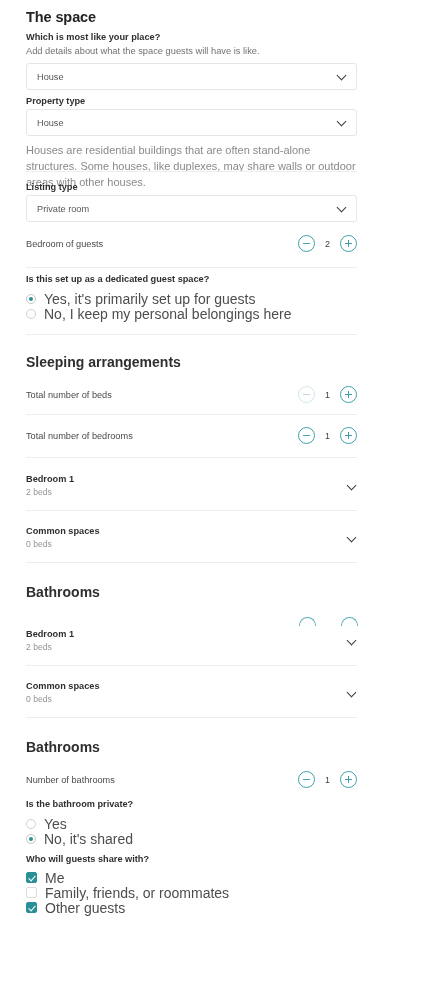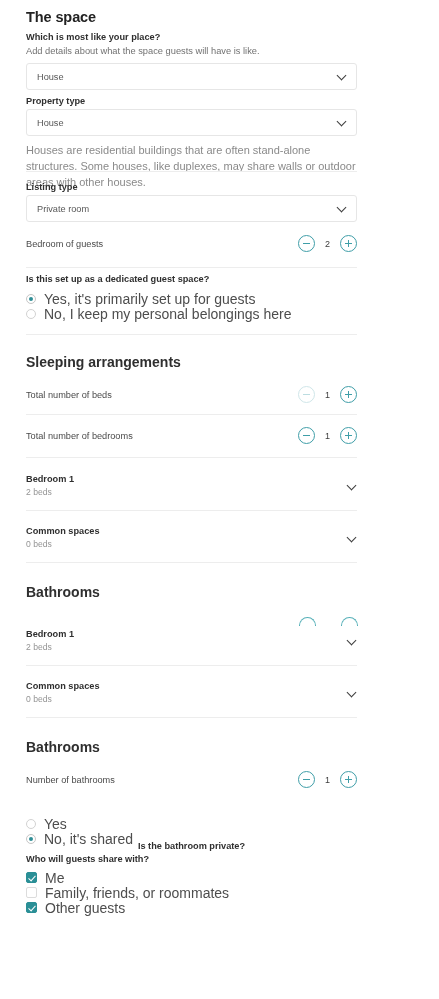--- a/index.html
+++ b/index.html
@@ -320,21 +320,21 @@
           </span>
         <span class="st-val">1</span>
         <span class="st-btn">
             <i class="bar-h"></i>
             <i class="bar-v"></i>
           </span>
       </span>
     </div>
   </div>
 
-  <div class="col" style="top:841px;text-align:center;">
+  <div class="col" style="top:799px;">
     <div class="q-label">Is the bathroom private?</div>
   </div>
   <div class="col" style="top:816px;">
     <div class="opt">
       <span class="radio"></span>
       <span class="opt-label">Yes</span>
     </div>
     <div class="opt">
       <span class="radio on"></span>
       <span class="opt-label">No, it's shared</span>

